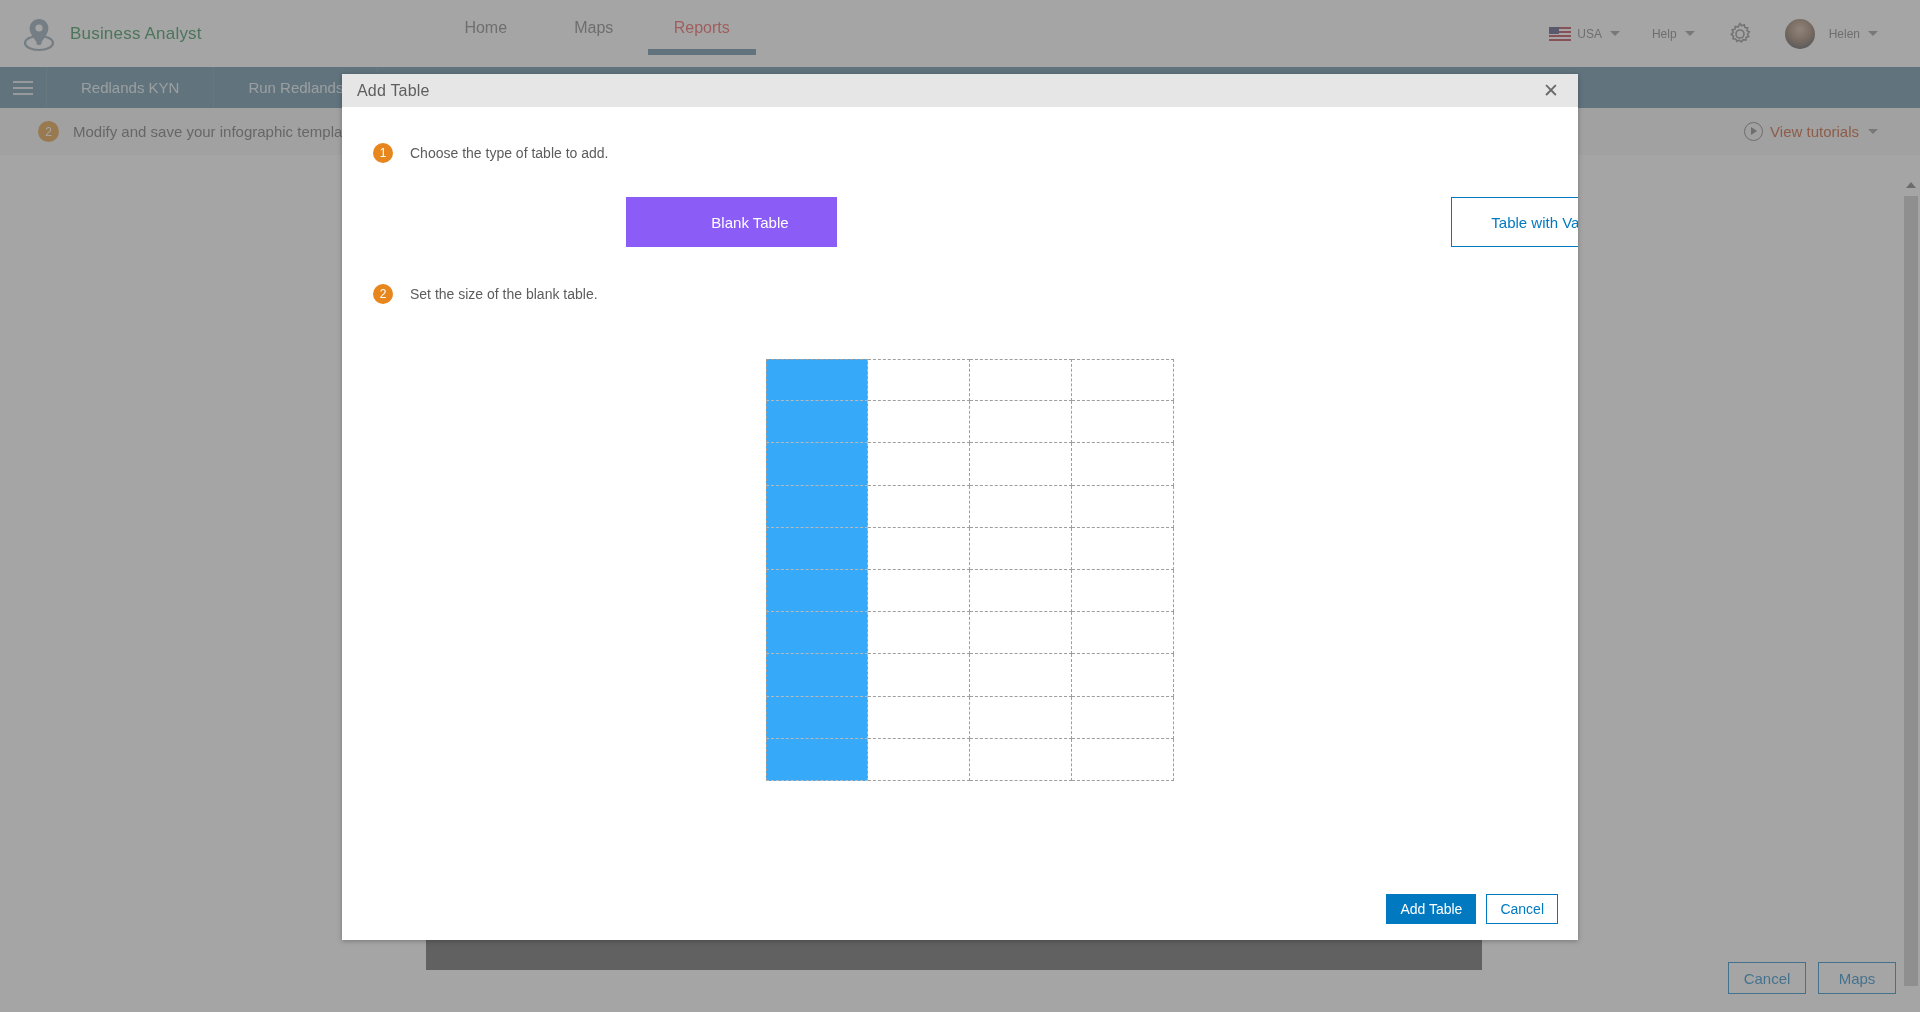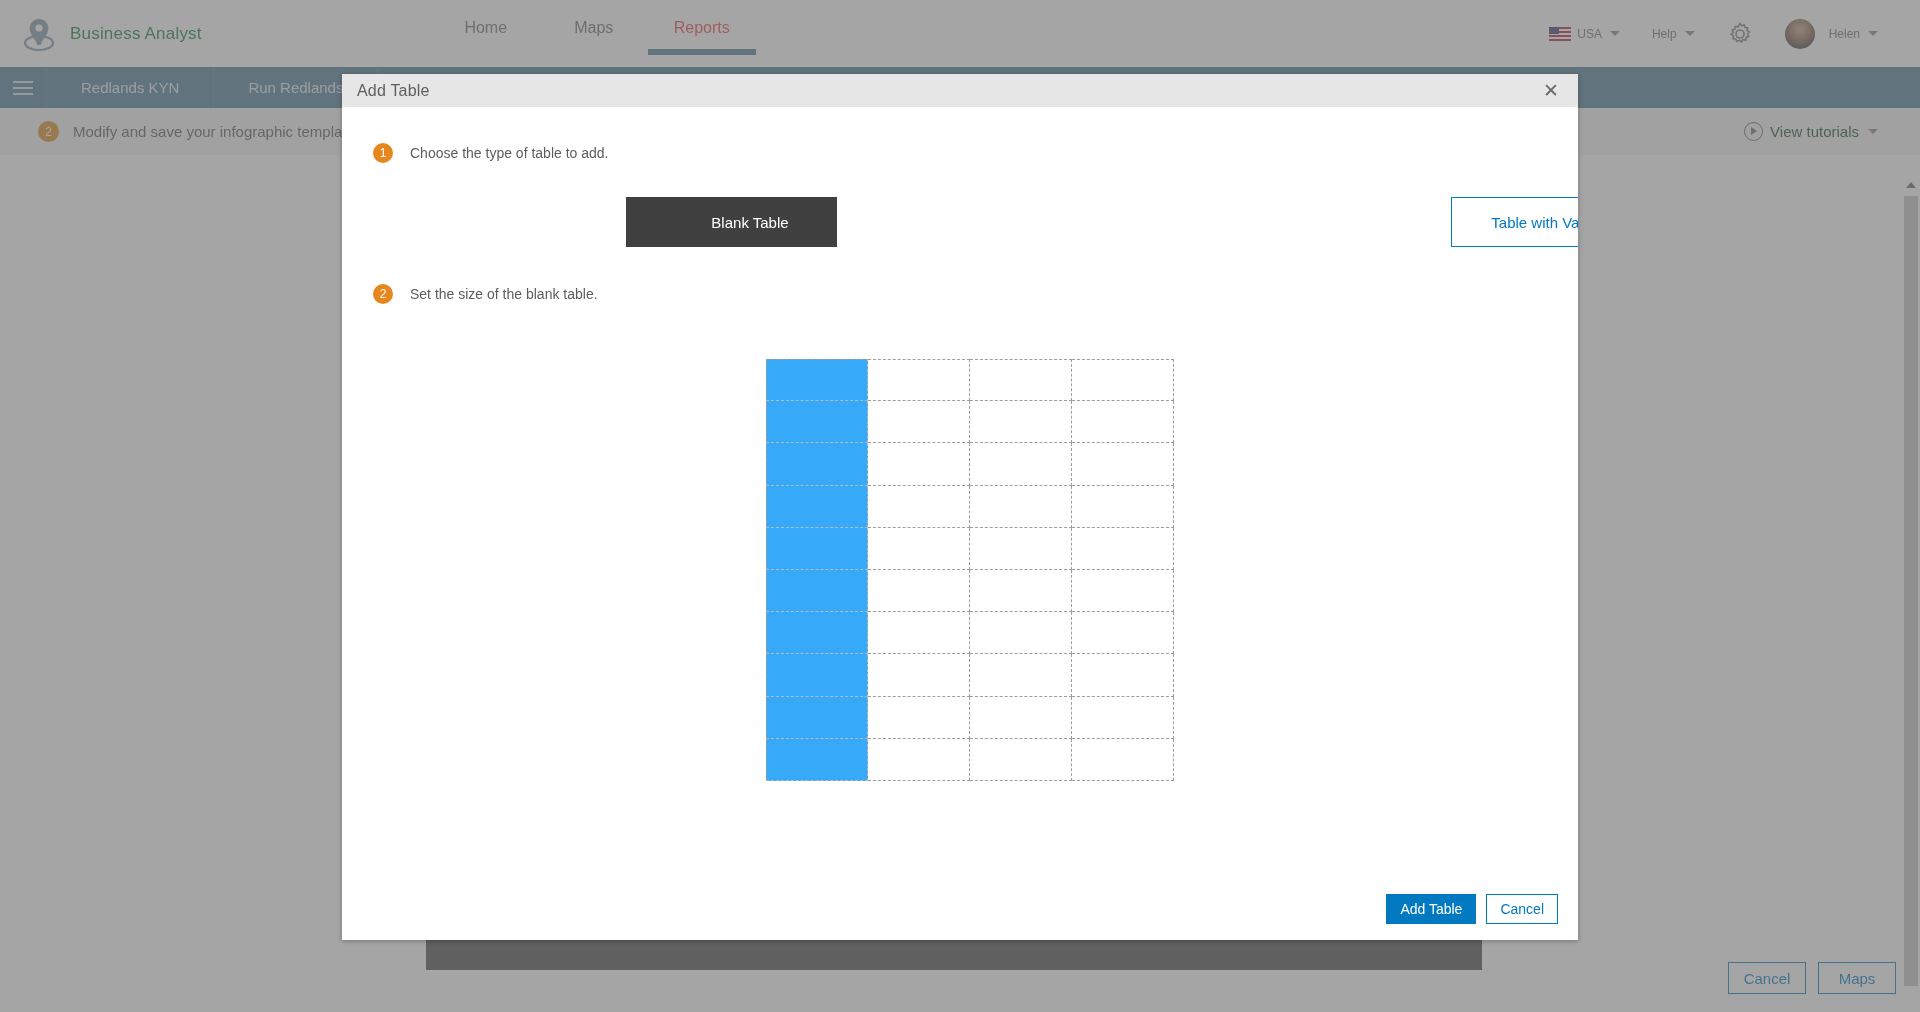--- a/index.html
+++ b/index.html
@@ -196,21 +196,21 @@
     font-size: 15px;
     color: #5b5b5b;
   }
   .tutorials {
     margin-left: auto;
     margin-right: 42px;
     display: flex;
     align-items: center;
     gap: 7px;
     font-size: 15px;
-    color: #14532d;
+    color: #c2410c;
     cursor: pointer;
   }
   .play-circle {
     width: 17px; height: 17px;
     border-radius: 50%;
     border: 1.5px solid #6e6e6e;
     position: relative;
     flex: none;
   }
   .play-circle::after {
@@ -368,21 +368,21 @@
     left: 0; top: 90px;
     width: 100%;
     height: 55px;
   }
   .btn-blank {
     position: absolute;
     left: 284px;
     top: 0;
     width: 211px;
     height: 50px;
-    background: #404040;
+    background: #8b5cf6;
     color: #ffffff;
     font-size: 15px;
     display: flex;
     align-items: center;
     justify-content: center;
     cursor: pointer;
     box-sizing: border-box;
     padding-left: 37px;
   }
   .btn-variables {

